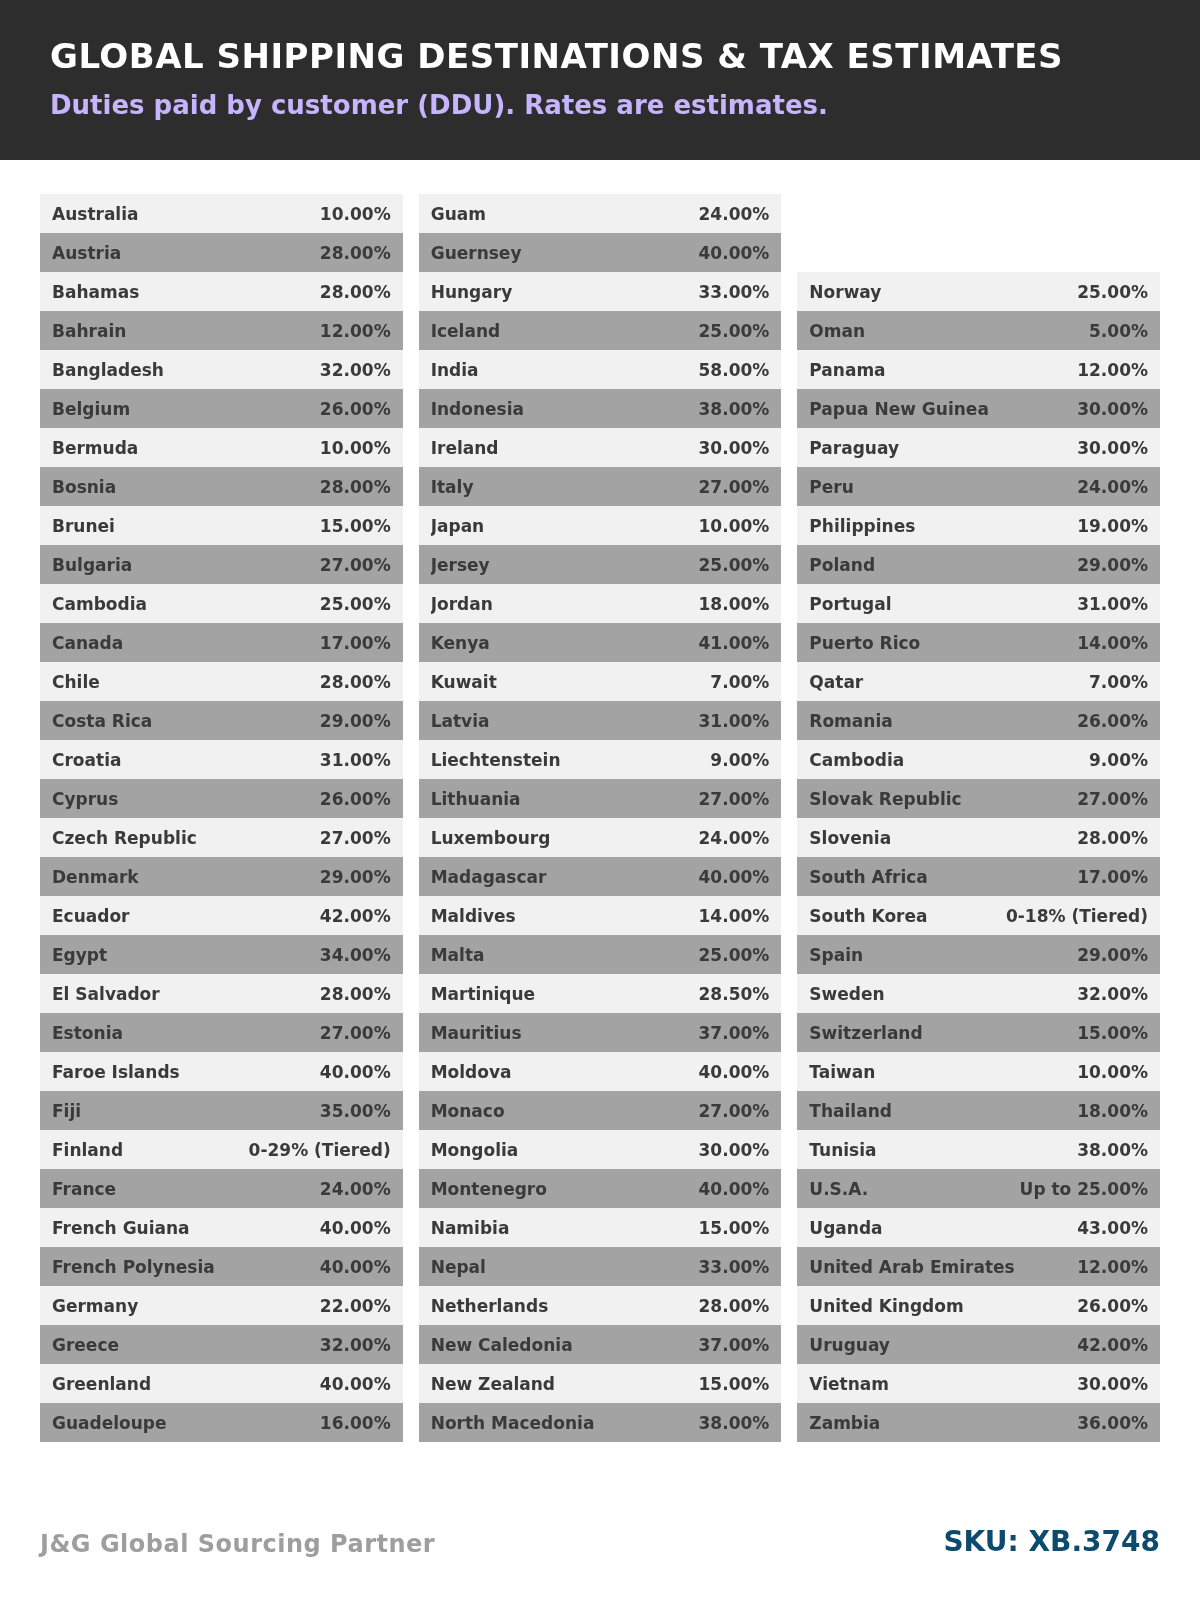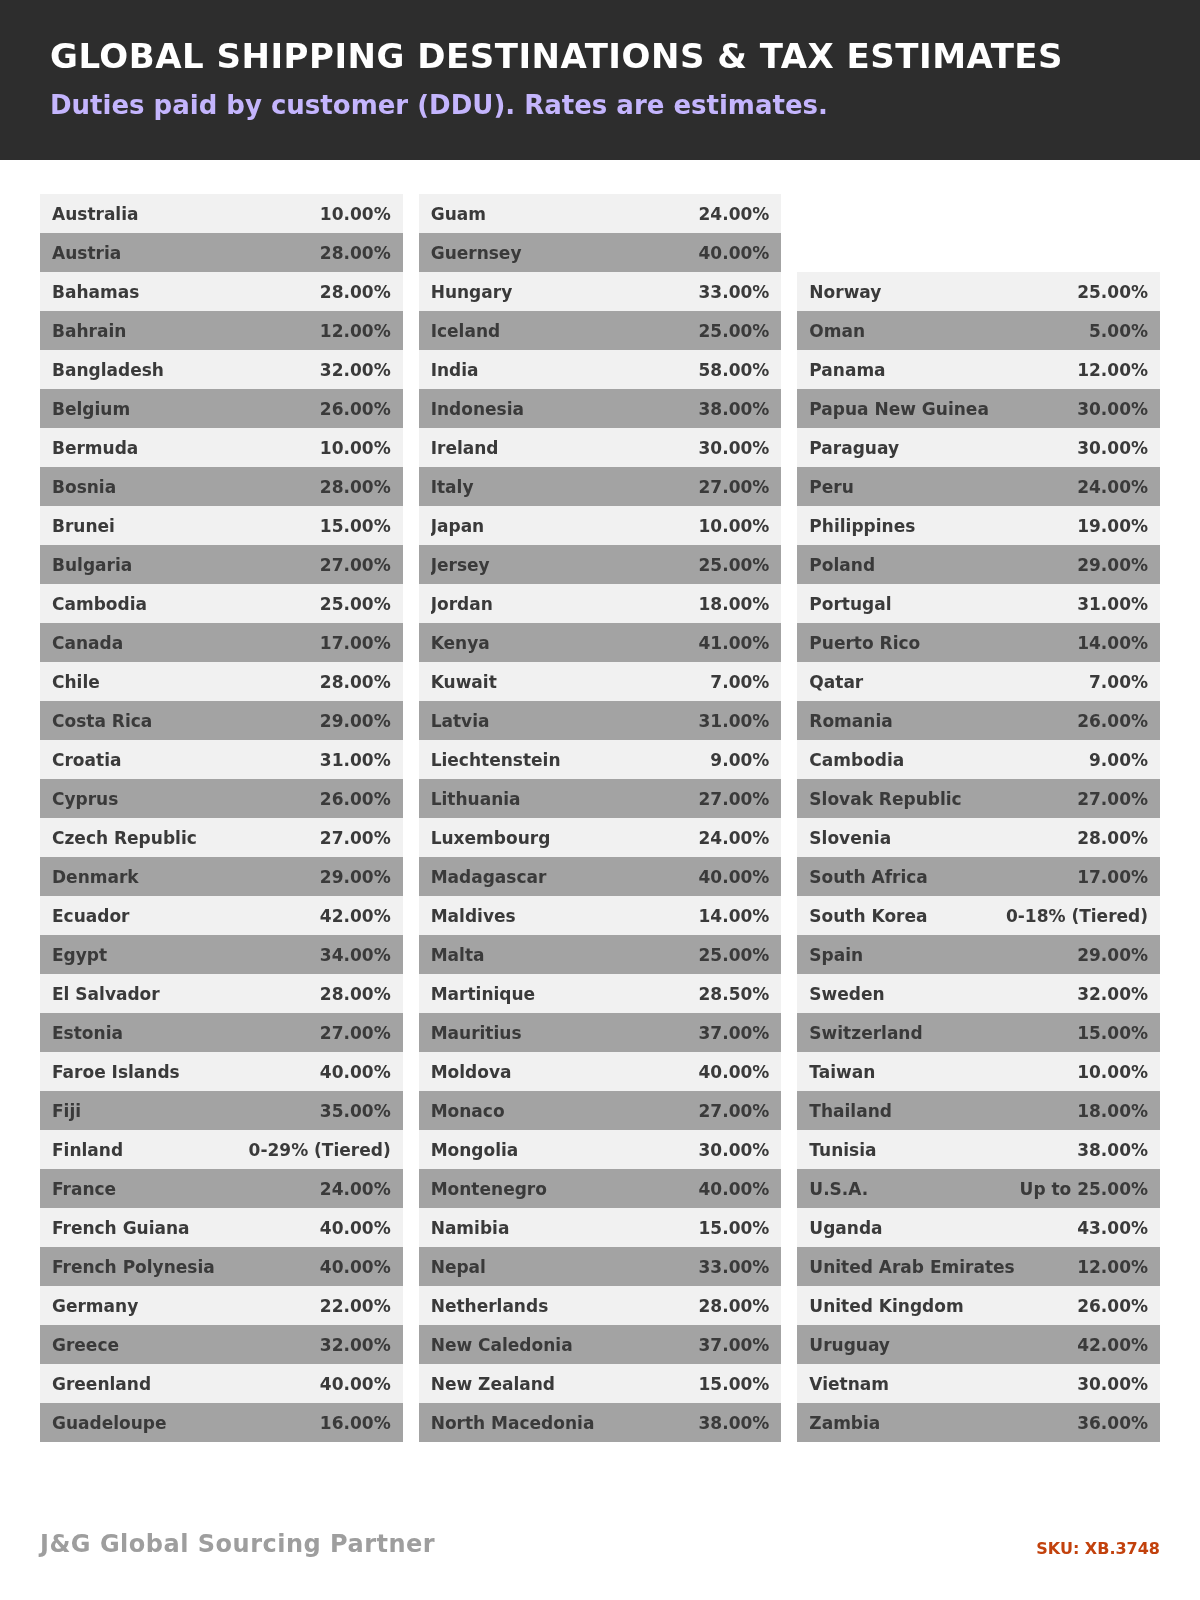--- a/index.html
+++ b/index.html
@@ -66,23 +66,23 @@
     align-items: flex-end;
     padding: 0 40px 42px 40px;
   }
   .brand {
     font-size: 24px;
     font-weight: bold;
     color: #9e9e9e;
     letter-spacing: 0.5px;
   }
   .sku {
-    font-size: 16px;
+    font-size: 28px;
     font-weight: bold;
-    color: #c2410c;
+    color: #0c4a6e;
   }
 </style>
 </head>
 <body>
 
 <header class="header">
   <h1>GLOBAL SHIPPING DESTINATIONS &amp; TAX ESTIMATES</h1>
   <p>Duties paid by customer (DDU). Rates are estimates.</p>
 </header>
 

